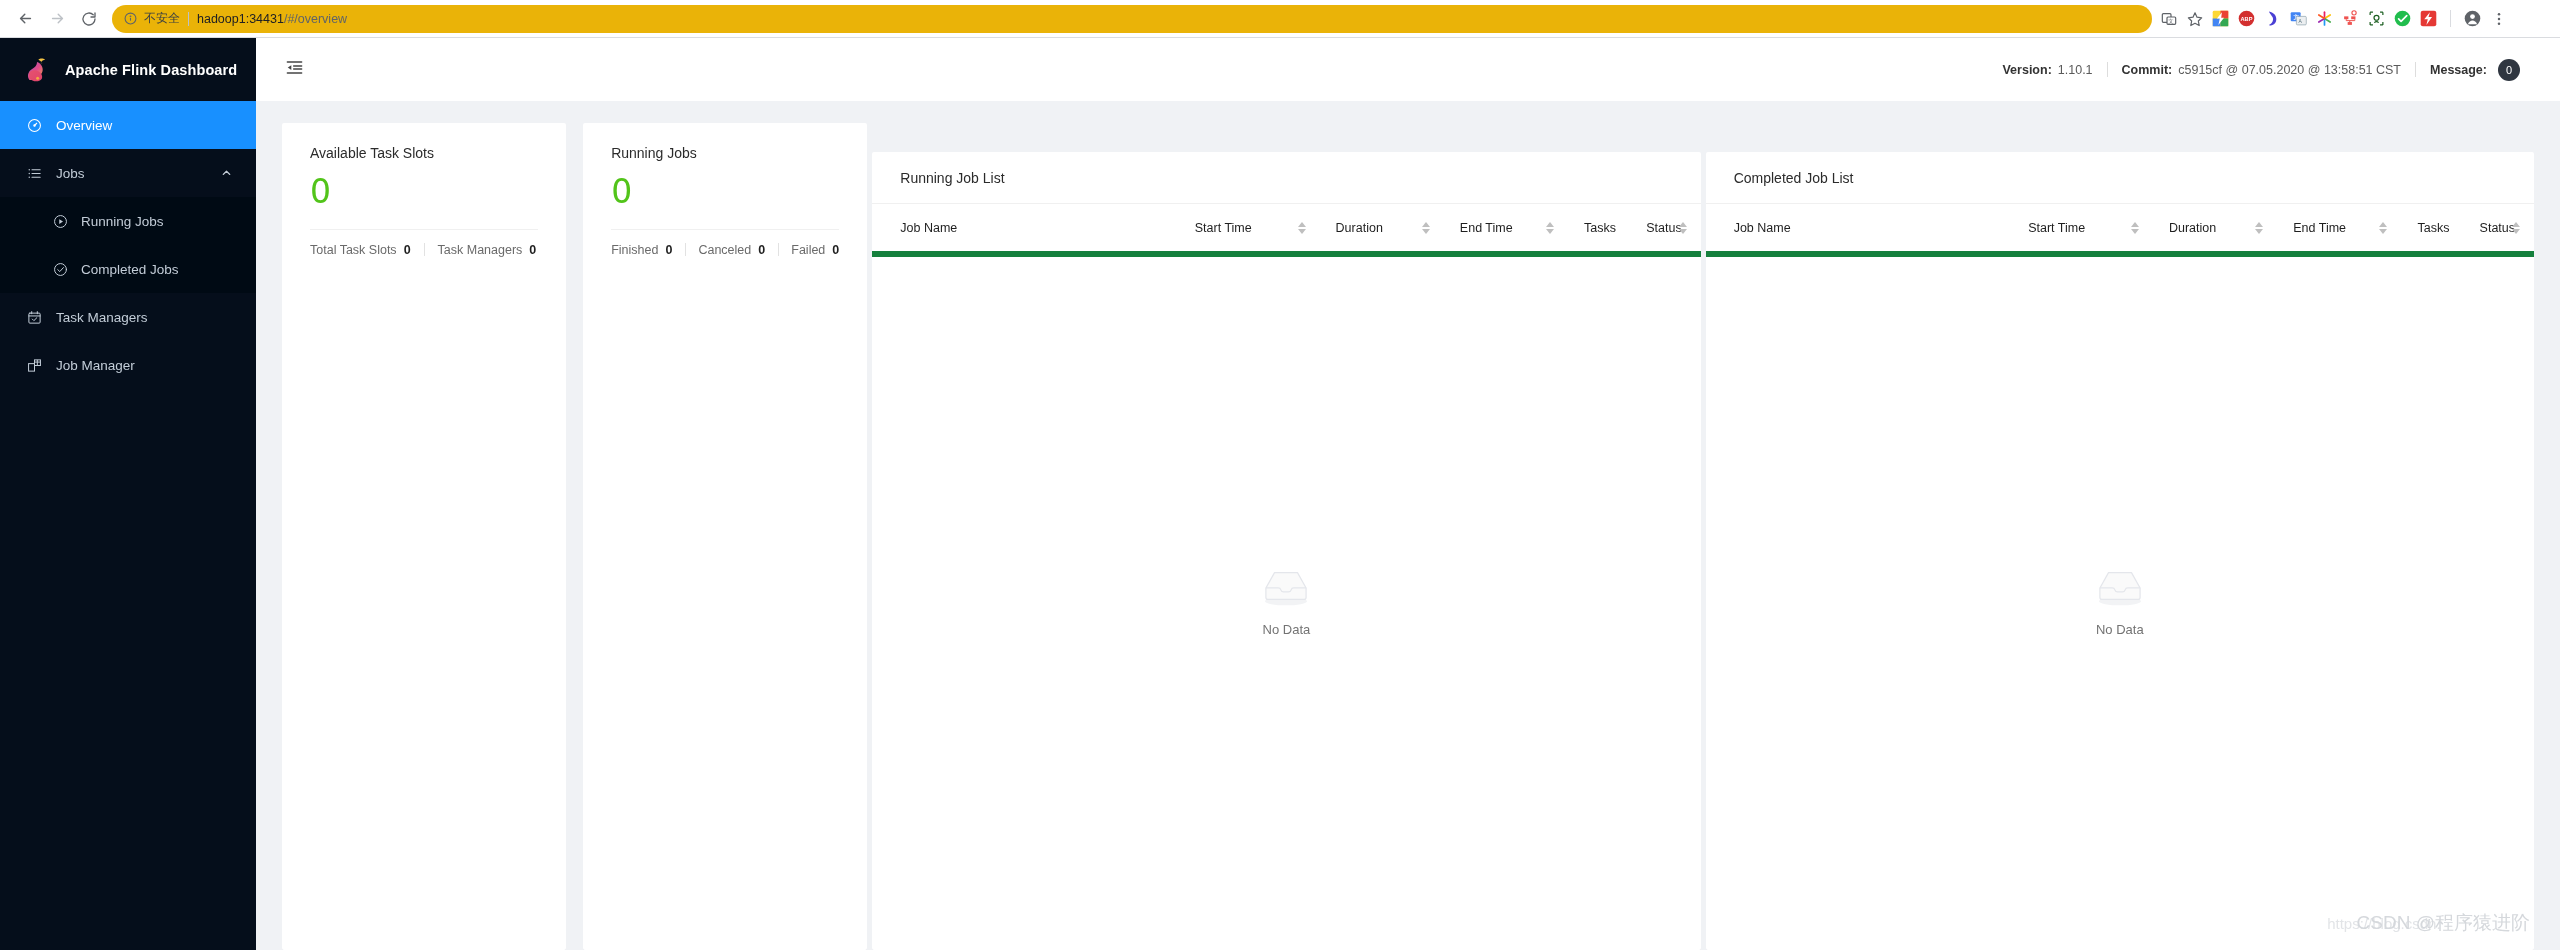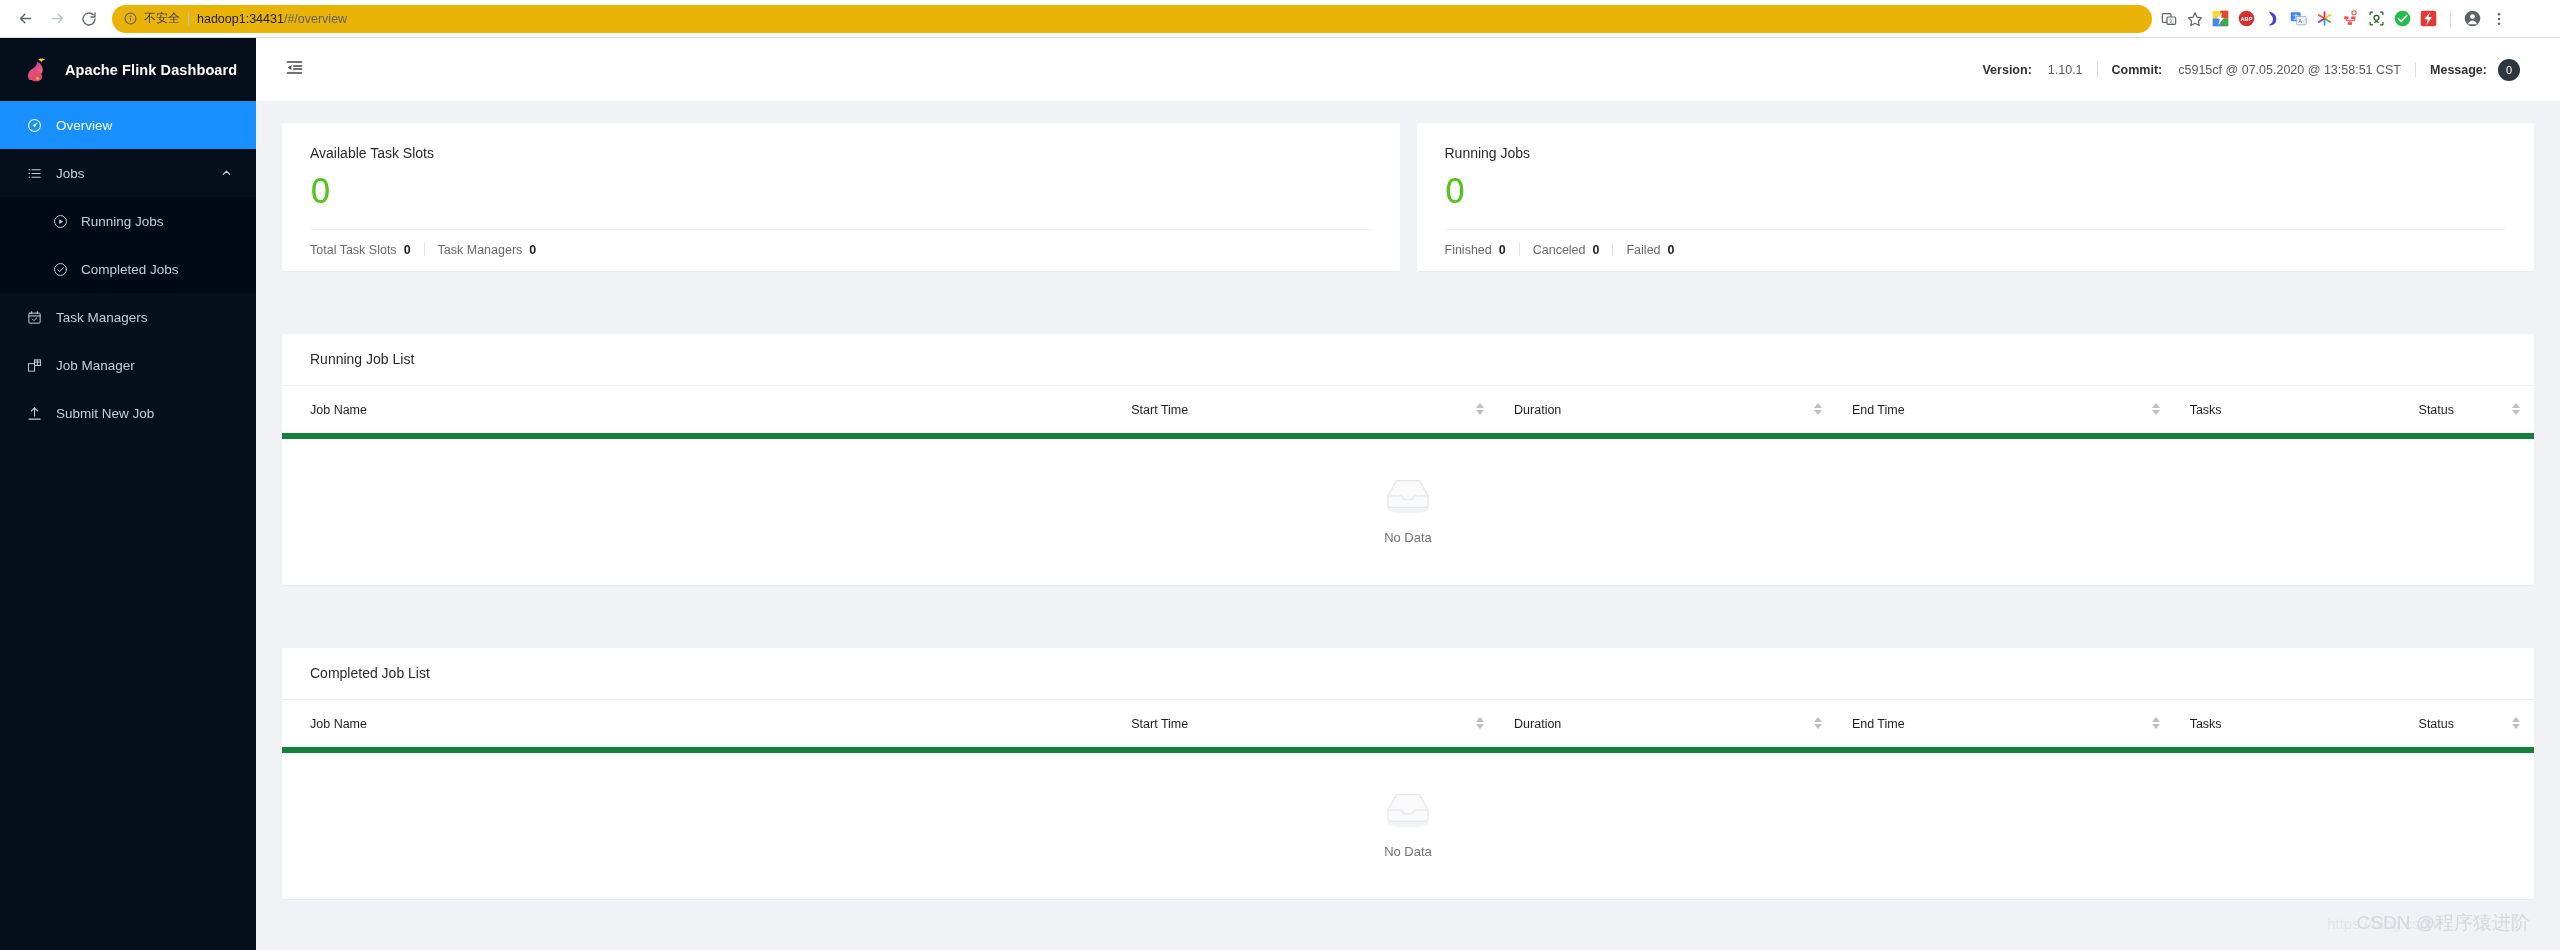--- a/index.html
+++ b/index.html
@@ -100,33 +100,33 @@
   .topbar {
     height: 63px; background: #ffffff;
     display: flex; align-items: center;
     padding: 0 40px 0 24px; flex-shrink: 0;
   }
   .fold-btn { width: 28px; height: 28px; display: flex; align-items: center; justify-content: center; cursor: pointer; }
   .topbar-right {
     margin-left: auto; display: flex; align-items: center;
     font-size: 12.5px; color: #5a5a5a; gap: 0;
   }
-  .meta-group { display: flex; align-items: flex-end; gap: 16px; white-space: nowrap; }
+  .meta-group { display: flex; align-items: flex-end; gap: 6px; white-space: nowrap; }
   .meta-group b { color: #333; font-weight: bold; }
   .meta-sep { width: 1px; height: 15px; background: #ddd; margin: 0 14px; }
   .msg-badge {
     width: 22px; height: 22px; border-radius: 50%;
     background: #2f3640; color: #ffffff;
     display: flex; align-items: center; justify-content: center;
     font-size: 11px; margin-left: 11px; flex-shrink: 0;
   }
 
   .content {
     flex: 1; padding: 22px 26px 0 26px;
-    display: flex; flex-direction: column; gap: 34px;
+    display: flex; flex-direction: row; gap: 5px;
     overflow: hidden;
   }
 
   .stat-row { display: flex; gap: 17px; }
   .card {
     background: #ffffff; border-radius: 2px;
     box-shadow: 0 1px 1px rgba(0,0,0,.03);
   }
   .stat-card { flex: 1; padding: 22px 28px 0 28px; min-width: 0; }
   .stat-title { font-size: 14px; color: #2b2b2b; margin-bottom: 14px; }
@@ -431,30 +431,20 @@
           <svg width="15" height="15" viewBox="0 0 24 24" fill="none" stroke="#c3cdd8" stroke-width="1.6">
               <rect x="2.5" y="9" width="9.5" height="12"></rect>
               <rect x="12" y="3" width="9.5" height="9"></rect>
               <line x1="12" y1="6.5" x2="21.5" y2="6.5"></line>
               <line x1="16.5" y1="3" x2="16.5" y2="12"></line>
             </svg>
         </span>
         <span class="lbl">Job Manager</span>
       </div>
 
-      <div class="nav-item">
-        <span class="ic">
-          <svg width="15" height="15" viewBox="0 0 24 24" fill="none" stroke="#c3cdd8" stroke-width="1.7" stroke-linecap="round" stroke-linejoin="round">
-              <line x1="3" y1="21" x2="21" y2="21"></line>
-              <line x1="12" y1="3" x2="12" y2="16"></line>
-              <polyline points="7 8 12 3 17 8"></polyline>
-            </svg>
-        </span>
-        <span class="lbl">Submit New Job</span>
-      </div>
 
     </div>
   </div>
 
   <div class="main">
 
     <div class="topbar">
       <div class="fold-btn">
         <span>
           <svg width="19" height="19" viewBox="0 0 24 24" stroke="#454545" stroke-width="1.9" stroke-linecap="round">

